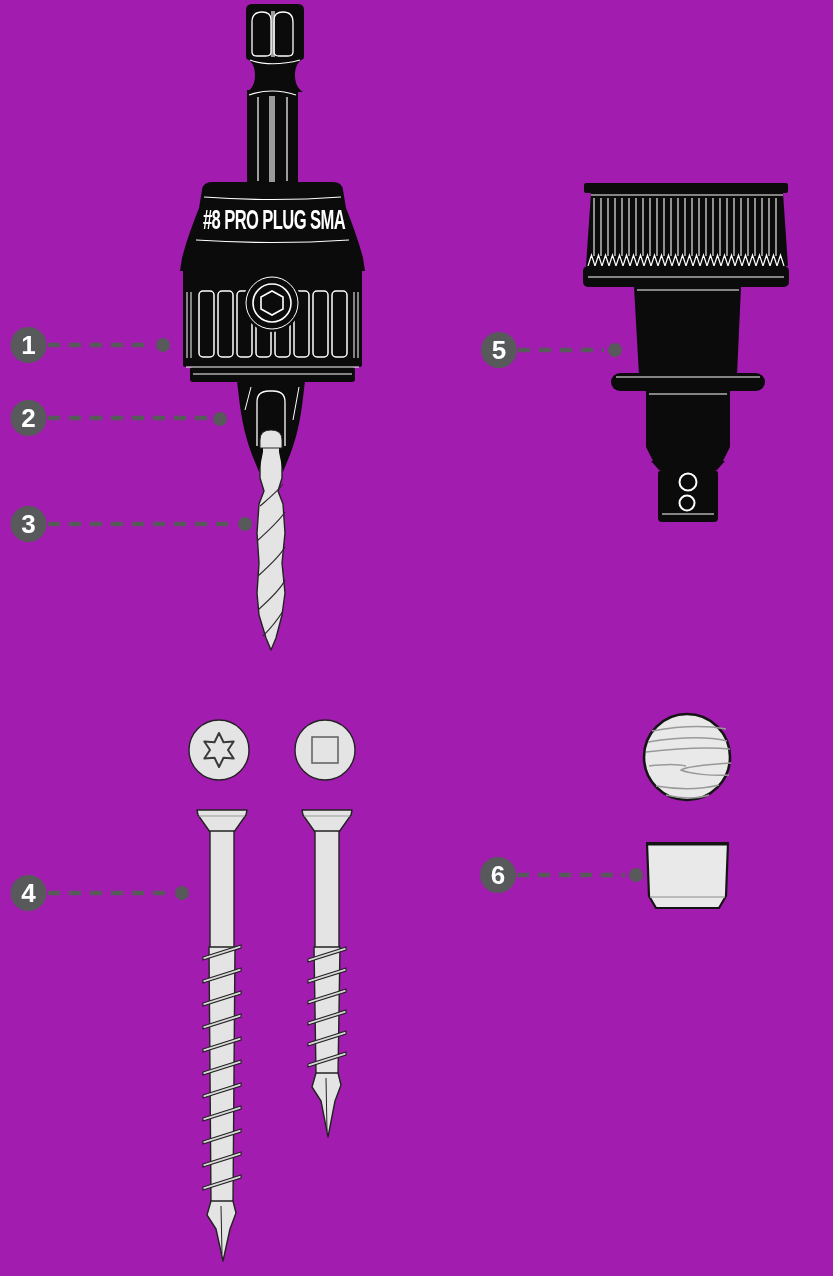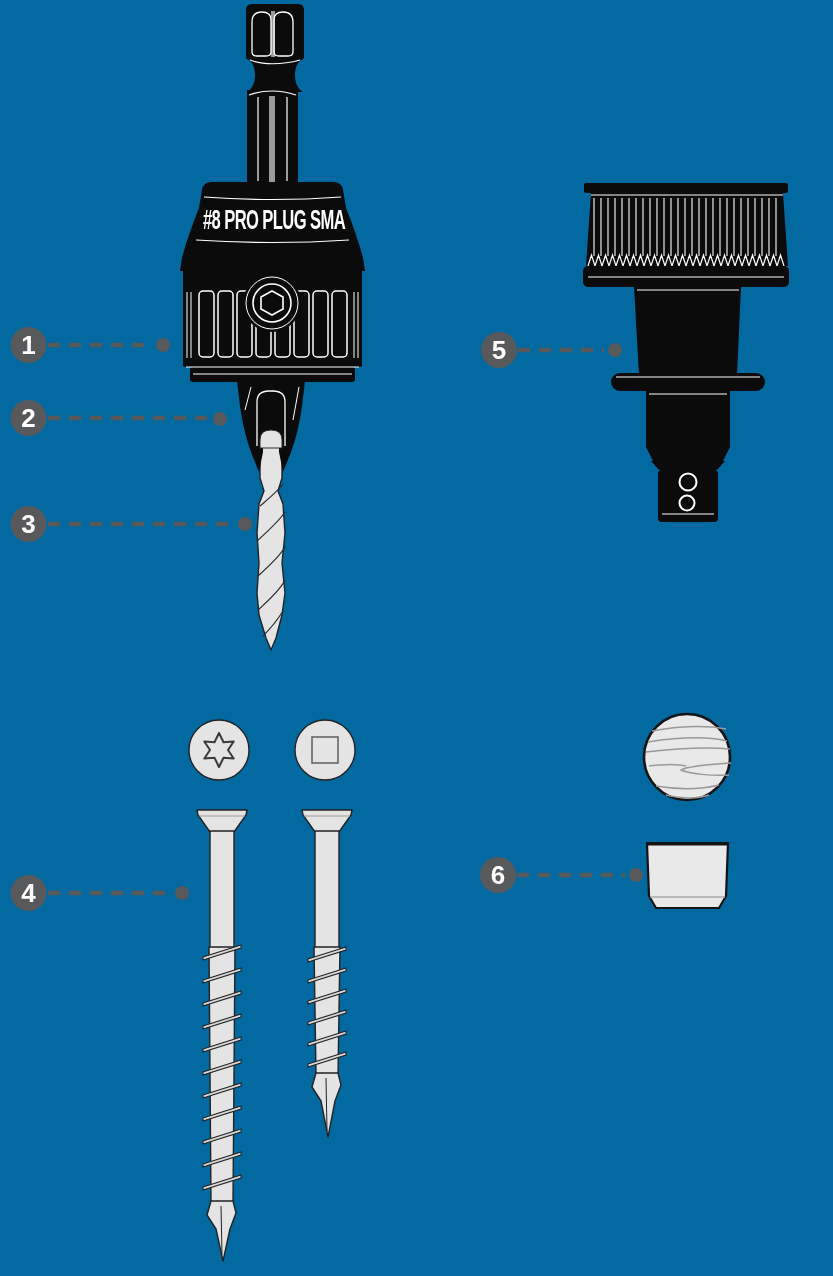--- a/index.html
+++ b/index.html
@@ -1,20 +1,20 @@
 <!DOCTYPE html>
 <html><head>
 <meta charset="utf-8">
 <style>
   html, body { margin: 0; padding: 0; background: #ffffff; }
   .canvas {
     position: relative;
     width: 833px;
     height: 1276px;
-    background: #0369a1;
+    background: #a21caf;
     font-family: "Liberation Sans", sans-serif;
     overflow: hidden;
   }
   svg { display: block; }
   .part { fill: #0b0b0b; stroke: none; }
   .wline { stroke: #ffffff; fill: none; }
   .metal { fill: #e4e4e4; stroke: #222222; stroke-width: 1.4; stroke-linejoin: round; }
   .callout-num {
     fill: #ffffff;
     font-family: "Liberation Sans", sans-serif;

